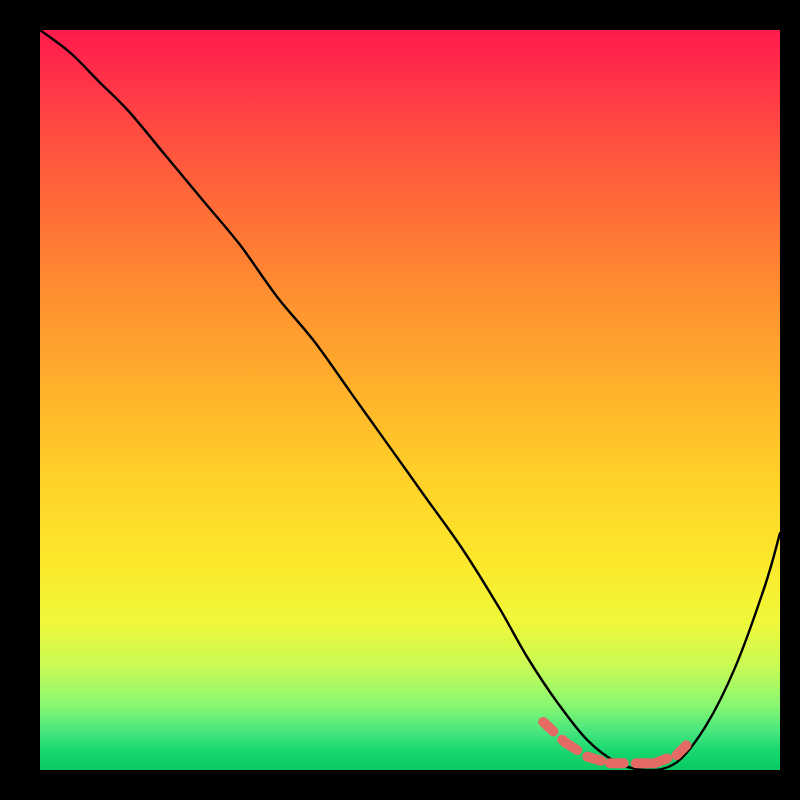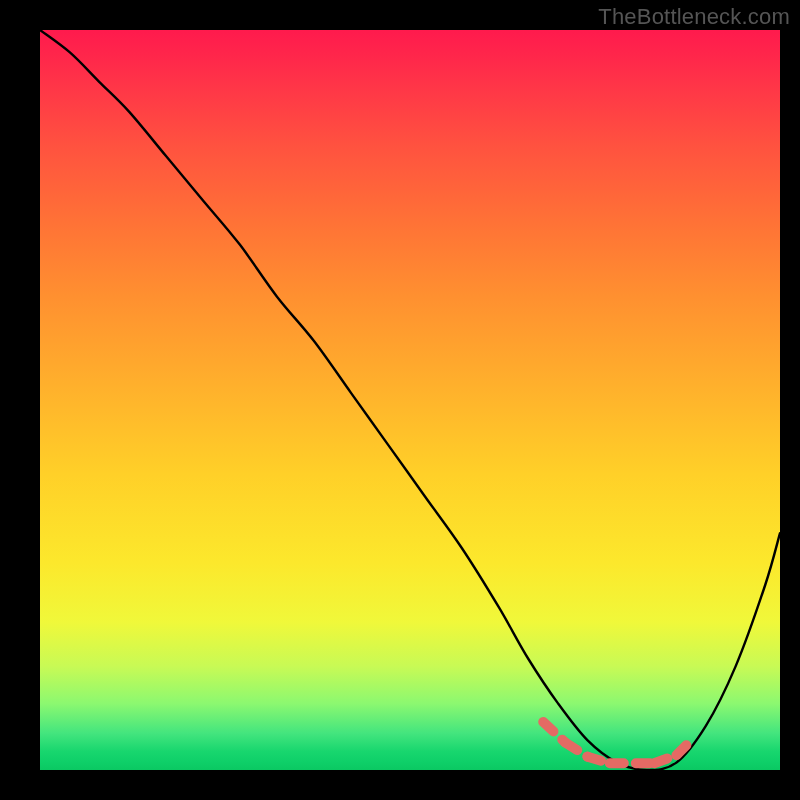--- a/index.html
+++ b/index.html
@@ -58,21 +58,20 @@
     font-family: Arial, Helvetica, sans-serif;
     font-size: 22px;
     letter-spacing: 0.2px;
     user-select: none;
   }
 </style>
 </head>
 <body>
 
 <div class="frame">
-  <div class="watermark">TheBottleneck.com</div>
   <div class="plot">
     <svg class="curve-svg" viewBox="0 0 740 740" preserveAspectRatio="none">
       <path id="curve-path" fill="none" stroke="#000000" stroke-width="2.4" stroke-linejoin="round" stroke-linecap="round" d="M 0.0 0.0 C 4.9 3.7, 19.7 13.6, 29.6 22.2 C 39.5 30.8, 49.3 41.9, 59.2 51.8 C 69.1 61.7, 77.7 69.1, 88.8 81.4 C 99.9 93.7, 113.5 111.0, 125.8 125.8 C 138.1 140.6, 150.5 155.4, 162.8 170.2 C 175.1 185.0, 187.5 198.6, 199.8 214.6 C 212.1 230.6, 224.5 250.4, 236.8 266.4 C 249.1 282.4, 261.5 294.8, 273.8 310.8 C 286.1 326.8, 298.5 345.3, 310.8 362.6 C 323.1 379.9, 335.5 397.1, 347.8 414.4 C 360.1 431.7, 372.5 448.9, 384.8 466.2 C 397.1 483.5, 409.5 499.5, 421.8 518.0 C 434.1 536.5, 447.7 558.7, 458.8 577.2 C 469.9 595.7, 478.5 613.0, 488.4 629.0 C 498.3 645.0, 508.1 659.8, 518.0 673.4 C 527.9 687.0, 537.7 700.5, 547.6 710.4 C 557.5 720.3, 567.3 727.7, 577.2 732.6 C 587.1 737.5, 596.9 740.0, 606.8 740.0 C 616.7 740.0, 626.5 740.0, 636.4 732.6 C 646.3 725.2, 656.1 711.6, 666.0 695.6 C 675.9 679.6, 685.7 659.8, 695.6 636.4 C 705.5 613.0, 717.8 577.2, 725.2 555.0 C 732.6 532.8, 737.5 511.8, 740.0 503.2"></path>
       <g id="marker-group">
           <line x1="503.2" y1="691.9" x2="525.4" y2="712.6" stroke="#e46a64" stroke-width="10" stroke-linecap="round" stroke-dasharray="14 12"></line>
           <line x1="525.4" y1="712.6" x2="547.6" y2="726.7" stroke="#e46a64" stroke-width="10" stroke-linecap="round" stroke-dasharray="14 12"></line>
           <line x1="547.6" y1="726.7" x2="569.8" y2="733.3" stroke="#e46a64" stroke-width="10" stroke-linecap="round" stroke-dasharray="14 12"></line>
           <line x1="569.8" y1="733.3" x2="614.2" y2="733.3" stroke="#e46a64" stroke-width="10" stroke-linecap="round" stroke-dasharray="14 12"></line>
           <line x1="614.2" y1="733.3" x2="636.4" y2="725.2" stroke="#e46a64" stroke-width="10" stroke-linecap="round" stroke-dasharray="14 12"></line>
           <line x1="636.4" y1="725.2" x2="651.2" y2="710.4" stroke="#e46a64" stroke-width="10" stroke-linecap="round" stroke-dasharray="14 12"></line>

